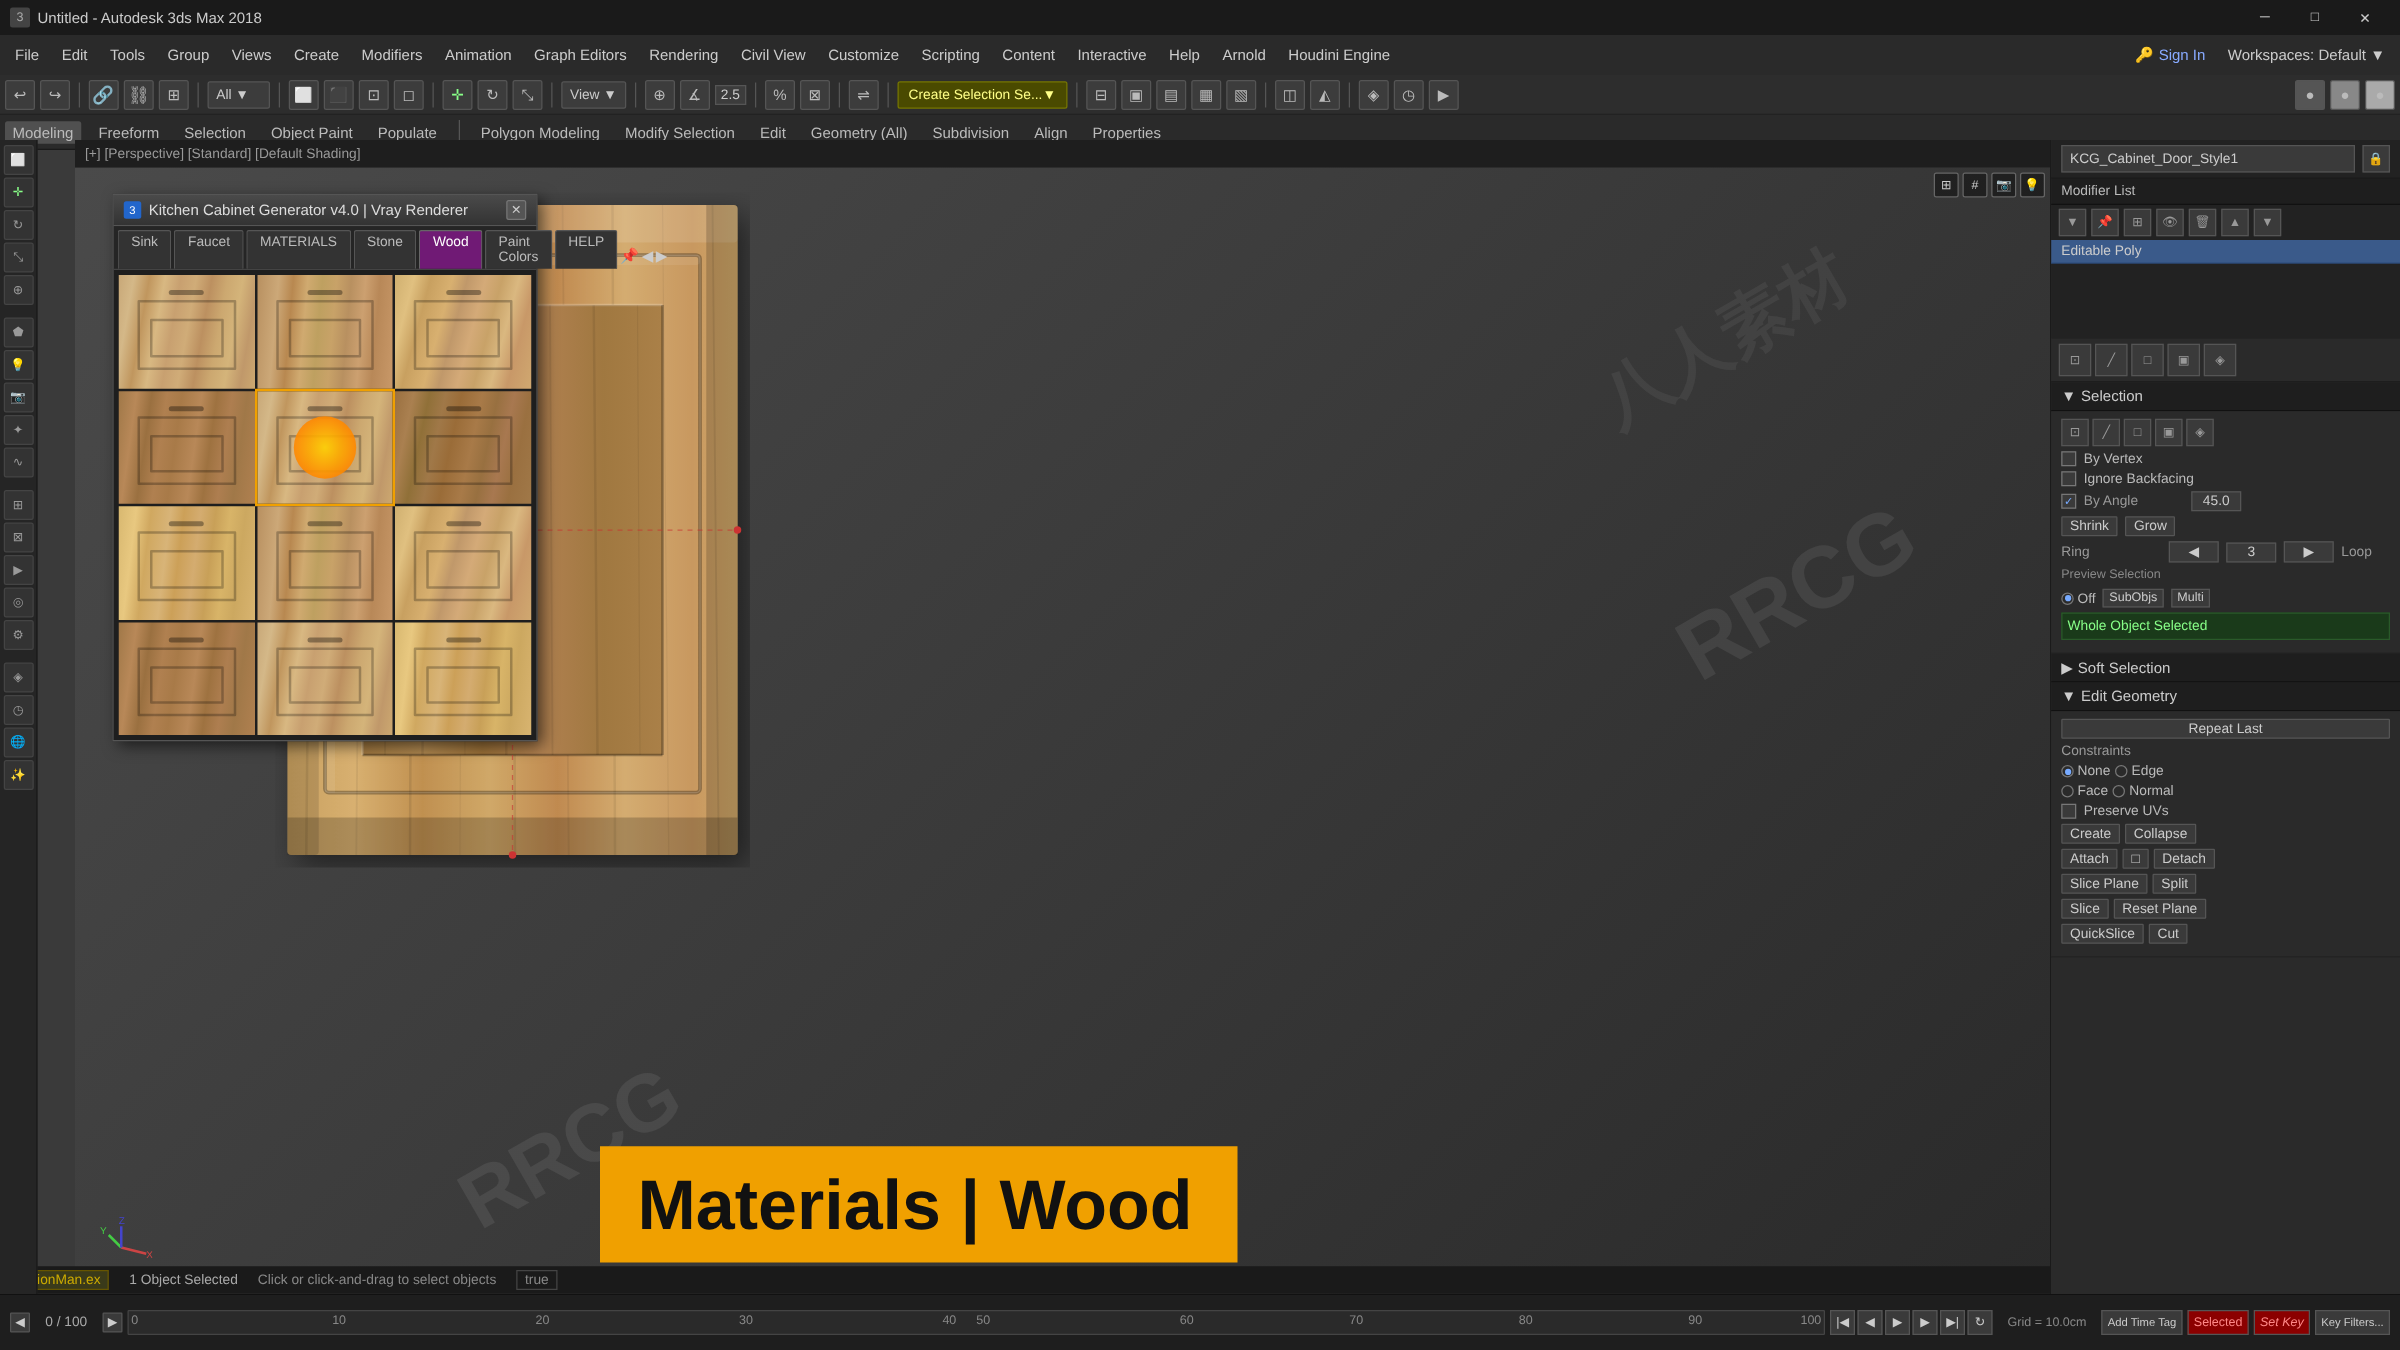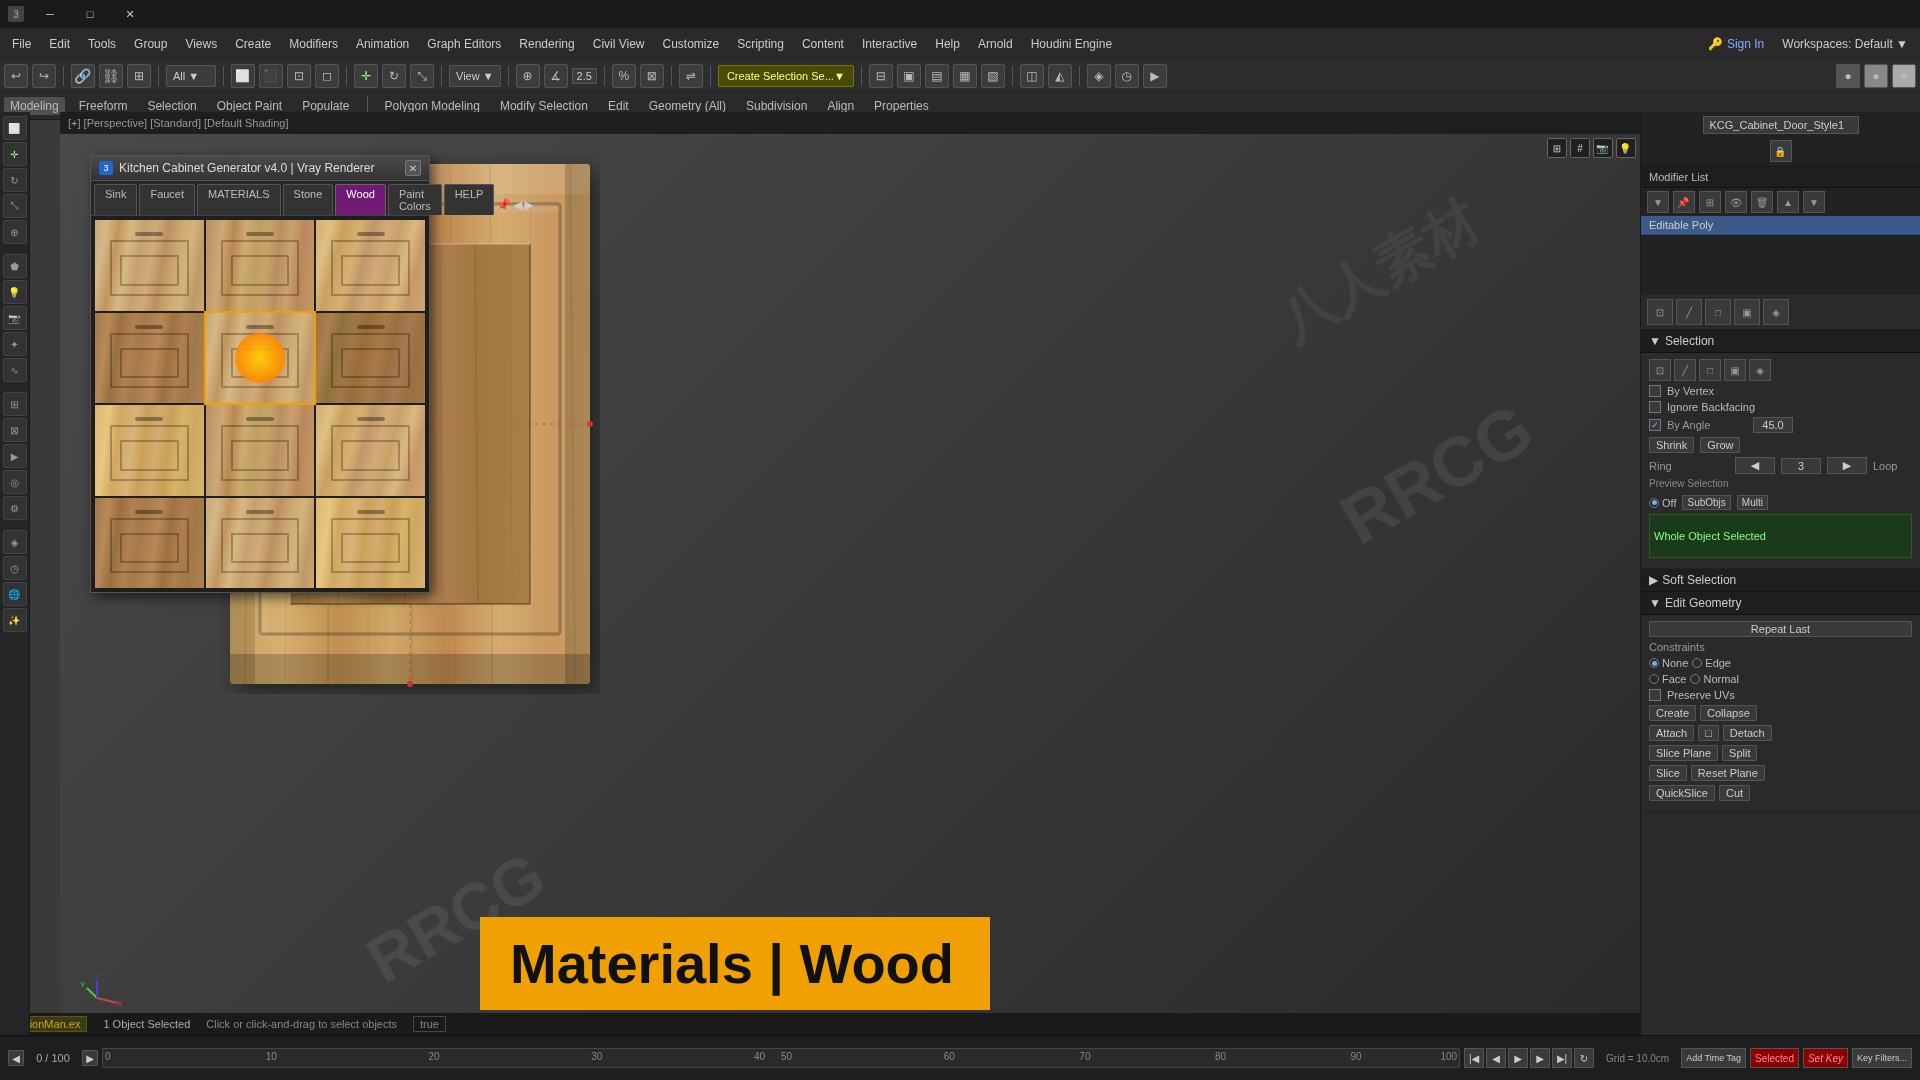--- a/index.html
+++ b/index.html
@@ -222,21 +222,20 @@
       z-index: 50;
     }
 
     #right-panel-header {
       background: #222;
       padding: 4px 8px;
       border-bottom: 1px solid #1a1a1a;
       display: flex;
       align-items: center;
       gap: 6px;
-      flex-direction: column;
     }
     .rp-name-field {
       flex: 1;
       background: #3a3a3a;
       border: 1px solid #555;
       padding: 2px 6px;
       font-size: 11px;
       color: #ccc;
       height: 22px;
     }
@@ -615,20 +614,21 @@
       right: 10px;
       font-size: 10px;
       color: #888;
     }
   </style>
 </head>
 <body>
 
 <div id="title-bar">
   <div class="app-icon">3</div>
+  <span class="title-text">Untitled - Autodesk 3ds Max 2018</span>
   <div class="win-controls">
     <div class="win-btn">─</div>
     <div class="win-btn">□</div>
     <div class="win-btn close">✕</div>
   </div>
 </div>
 
 <div id="menu-bar">
   <div class="menu-item">File</div>
   <div class="menu-item">Edit</div>
@@ -1047,21 +1047,21 @@
     </div>
     <div class="rp-row" style="flex-wrap:wrap; gap:6px; margin-top:4px;">
       <span style="width:100%; color:#888; font-size:10px;">Preview Selection</span>
       <div class="radio-label">
         <div class="radio-btn checked"></div>
         <span>Off</span>
       </div>
       <div style="rp-value; background:#3a3a3a; border:1px solid #555; padding:1px 4px; font-size:10px; color:#ccc;">SubObjs</div>
       <div style="rp-value; background:#3a3a3a; border:1px solid #555; padding:1px 4px; font-size:10px; color:#ccc;">Multi</div>
     </div>
-    <div class="rp-row" style="margin-top:4px; background:#1a3a1a; padding:15px 4px; border:1px solid #2a5a2a;">
+    <div class="rp-row" style="margin-top:4px; background:#1a3a1a; padding:4px 4px; border:1px solid #2a5a2a;">
       <span style="color:#88ff88; font-size:11px;">Whole Object Selected</span>
     </div>
   </div>
 
   <div class="rp-section-header">
     <span>▶</span>
     <span>Soft Selection</span>
   </div>
 
   <div class="rp-section-header">

